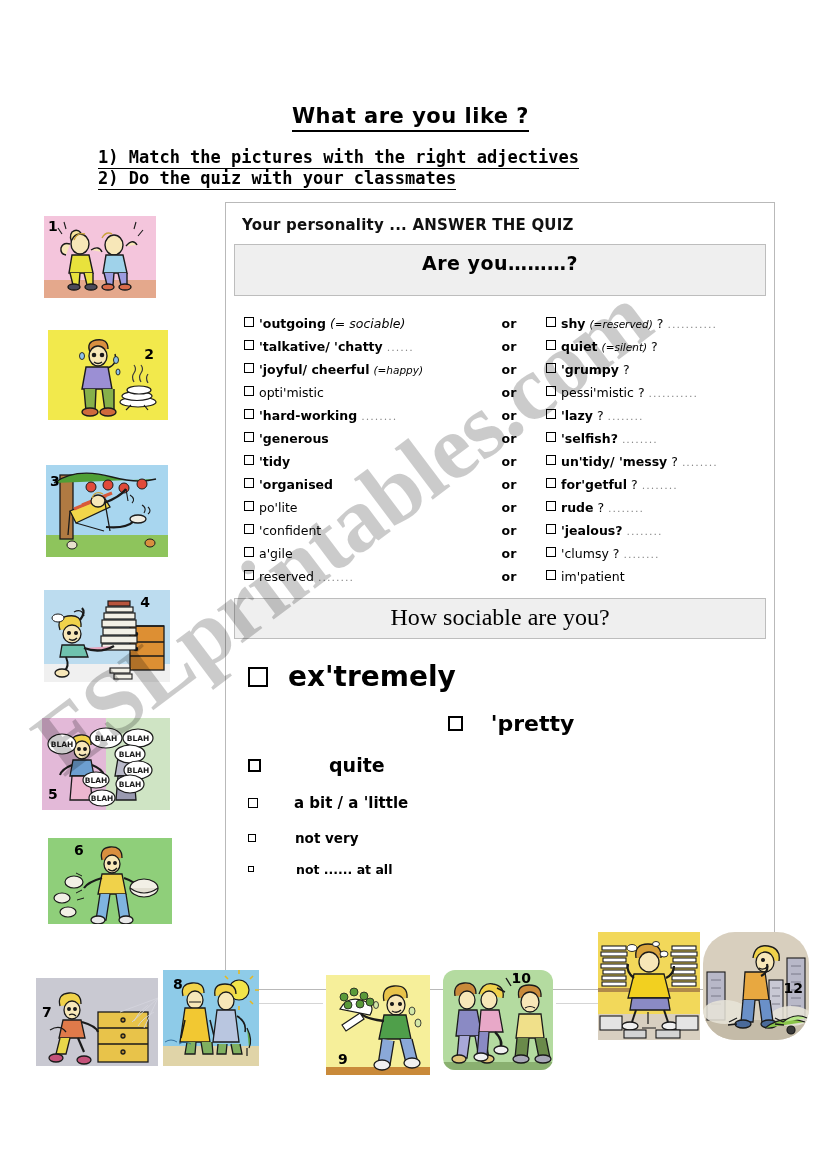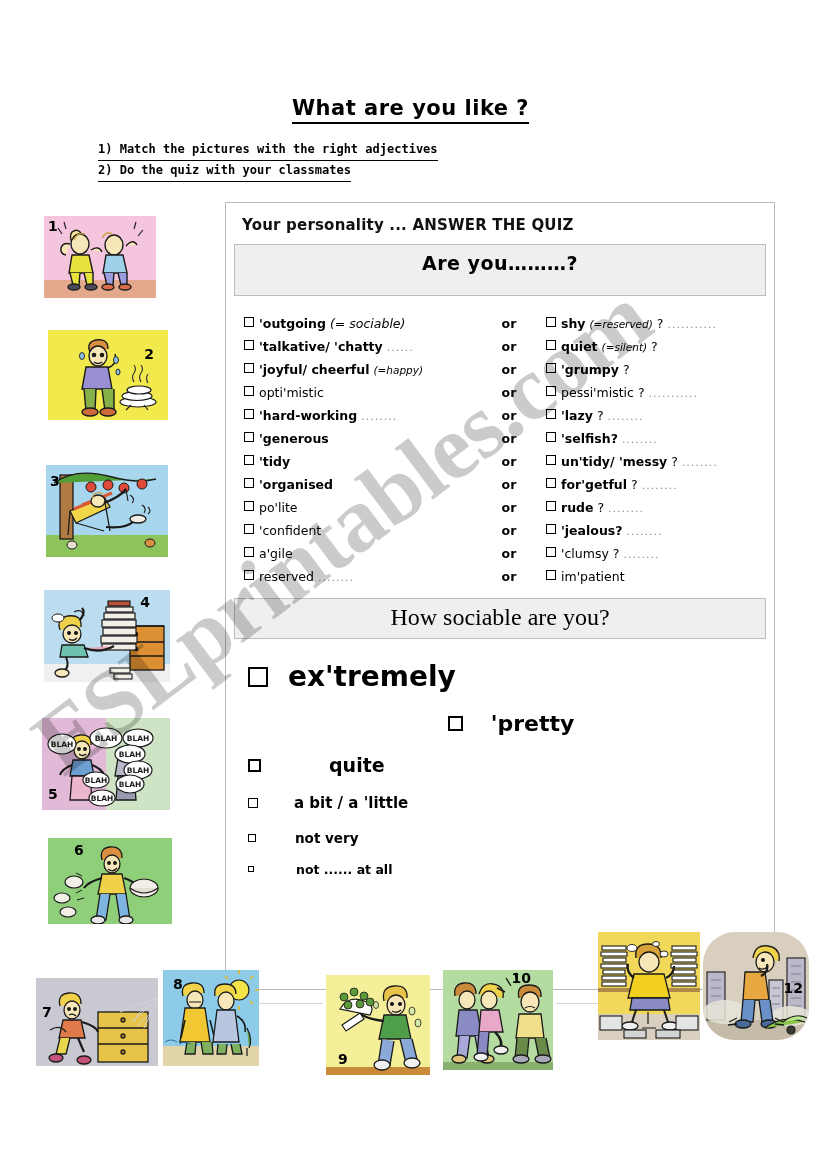--- a/index.html
+++ b/index.html
@@ -27,35 +27,35 @@
     opacity:.20;
     white-space:nowrap;
     letter-spacing:-1px;
     pointer-events:none;
     z-index:40;
   }
 
   
   .title{
     position:absolute;
-    left:0;right:0;top:96px;
+    left:0;right:0;top:104px;
     text-align:center;
     font-family:"DejaVu Sans", sans-serif;
     font-size:21px;
     font-weight:700;
     color:#000;
     letter-spacing:.5px;
   }
   .title span{ border-bottom:2px solid #000; padding-bottom:2px; }
 
   .instructions{
     position:absolute;
-    left:98px; top:140px;
+    left:98px; top:148px;
     font-family:"DejaVu Sans Mono", monospace;
-    font-size:12px;
+    font-size:17px;
     font-weight:700;
     color:#000;
     line-height:19px;
     text-decoration:underline;
   }
   .instructions div{
     display:inline-block;
     border-bottom:1.4px solid #000;
     padding-bottom:1px;
   }
@@ -672,21 +672,21 @@
       </g>
       <g fill="#d4e8a8" stroke="#1a1a1a" stroke-width="0.8">
         <ellipse cx="86" cy="36" rx="3" ry="4"></ellipse>
         <ellipse cx="92" cy="48" rx="3" ry="4"></ellipse>
         <ellipse cx="50" cy="30" rx="2.5" ry="3.5"></ellipse>
       </g>
     </svg>
     <div class="num" style="left:12px;top:76px;">9</div>
   </div>
 
-  <div class="pic" style="left:443px;top:970px;width:110px;height:100px;">
+  <div class="pic" style="left:443px;top:970px;width:110px;height:100px;border-radius:12px;">
     <svg class="art" viewBox="0 0 110 100" preserveAspectRatio="none">
       <rect width="110" height="100" fill="#b4dba0"></rect>
       <rect y="92" width="110" height="8" fill="#8ab070"></rect>
       <g stroke="#1a1a1a" stroke-width="1.3" fill="none">
         <path d="M12 26 q-2 -12 9 -13 q12 -1 12 11" fill="#c98a3a"></path>
         <ellipse cx="24" cy="30" rx="8" ry="9" fill="#f7e7b8"></ellipse>
         <path d="M16 40 h18 l5 26 h-26 z" fill="#8a8ac4"></path>
         <path d="M16 66 l-2 22 h10 l3 -22" fill="#a8a8d8"></path>
         <path d="M32 66 l4 22 h10 l-4 -22" fill="#a8a8d8"></path>
         <ellipse cx="16" cy="89" rx="7" ry="4" fill="#e0c47a"></ellipse>

